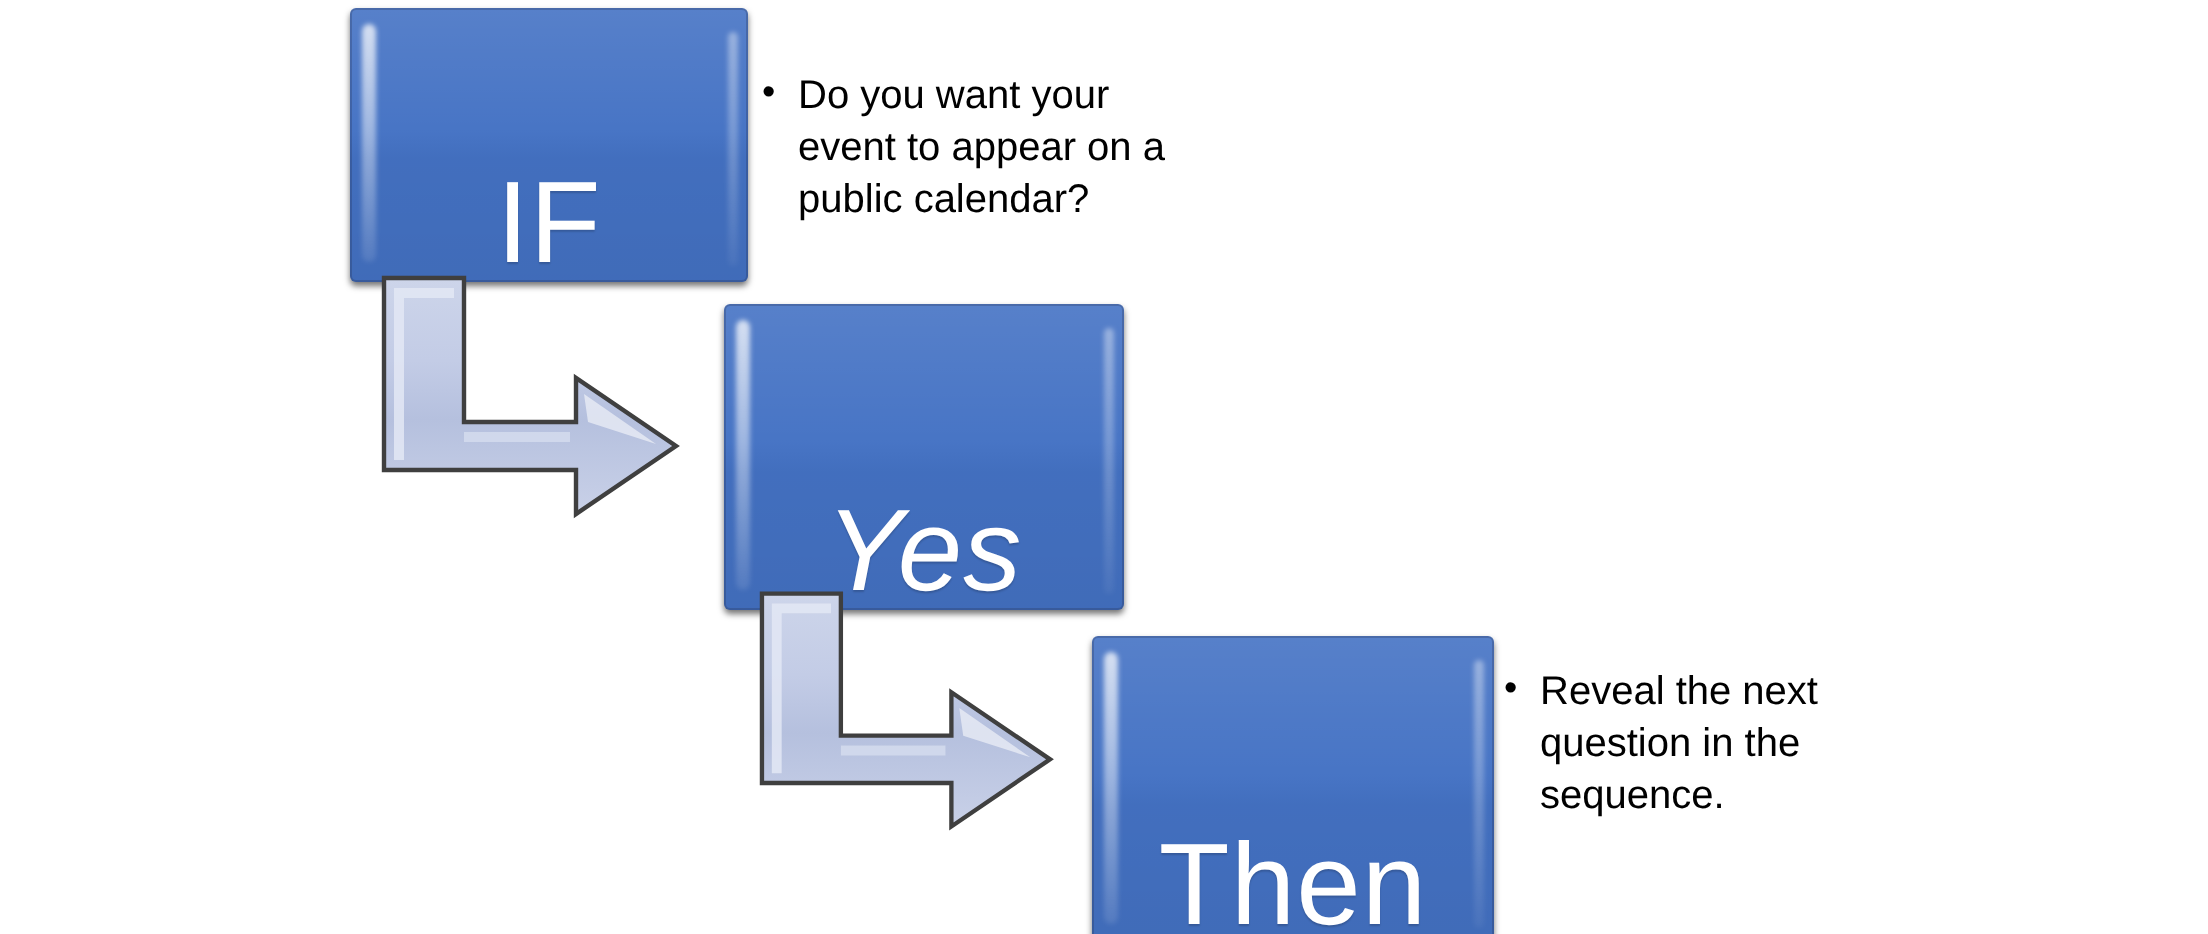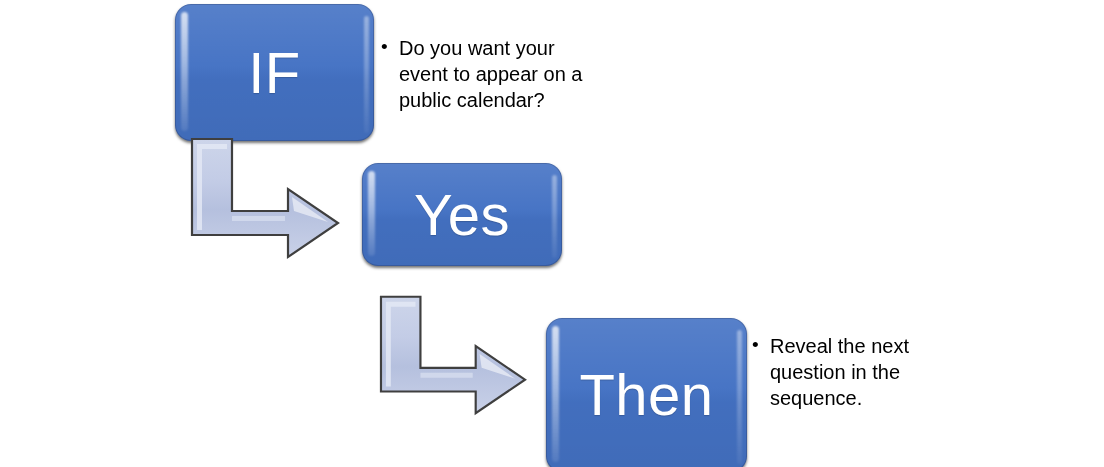--- a/index.html
+++ b/index.html
@@ -14,33 +14,33 @@
     position: relative;
     width: 1104px;
     height: 467px;
     background: #ffffff;
     overflow: hidden;
   }
 
   
   .node {
     position: absolute;
-    border-radius: 16px;
+    border-radius: 3px;
     background:
       linear-gradient(to bottom,
         rgba(255,255,255,0.10) 0%,
         rgba(255,255,255,0.02) 45%,
         rgba(0,0,0,0.03) 55%,
         rgba(0,0,0,0.06) 100%),
       #4472C4;
     box-shadow:
       0 2px 3px rgba(0,0,0,0.55),
       inset 0 0 0 1px rgba(30,40,70,0.25);
     display: flex;
-    align-items: center;
+    align-items: flex-end;
     justify-content: center;
   }
   
   .node::before {
     content: "";
     position: absolute;
     left: 6px;
     top: 8px;
     bottom: 10px;
     width: 7px;
@@ -72,21 +72,21 @@
     z-index: 3;
     color: #ffffff;
     font-weight: 400;
     letter-spacing: 0.5px;
     line-height: 1;
     text-shadow: 0 1px 1px rgba(0,0,0,0.18);
     white-space: nowrap;
   }
 
   #node-if   { left: 175px; top: 4px;   width: 199px; height: 137px; }
-  #node-yes  { left: 362px; top: 163px; width: 200px; height: 103px; }
+  #node-yes  { left: 362px; top: 152px; width: 200px; height: 153px; font-style: italic; }
   #node-then { left: 546px; top: 318px; width: 201px; height: 154px; }
 
   #node-if   .node-label { font-size: 58px; }
   #node-yes  .node-label { font-size: 58px; }
   #node-then .node-label { font-size: 58px; }
 
   
   .elbow-arrow {
     position: absolute;
   }

